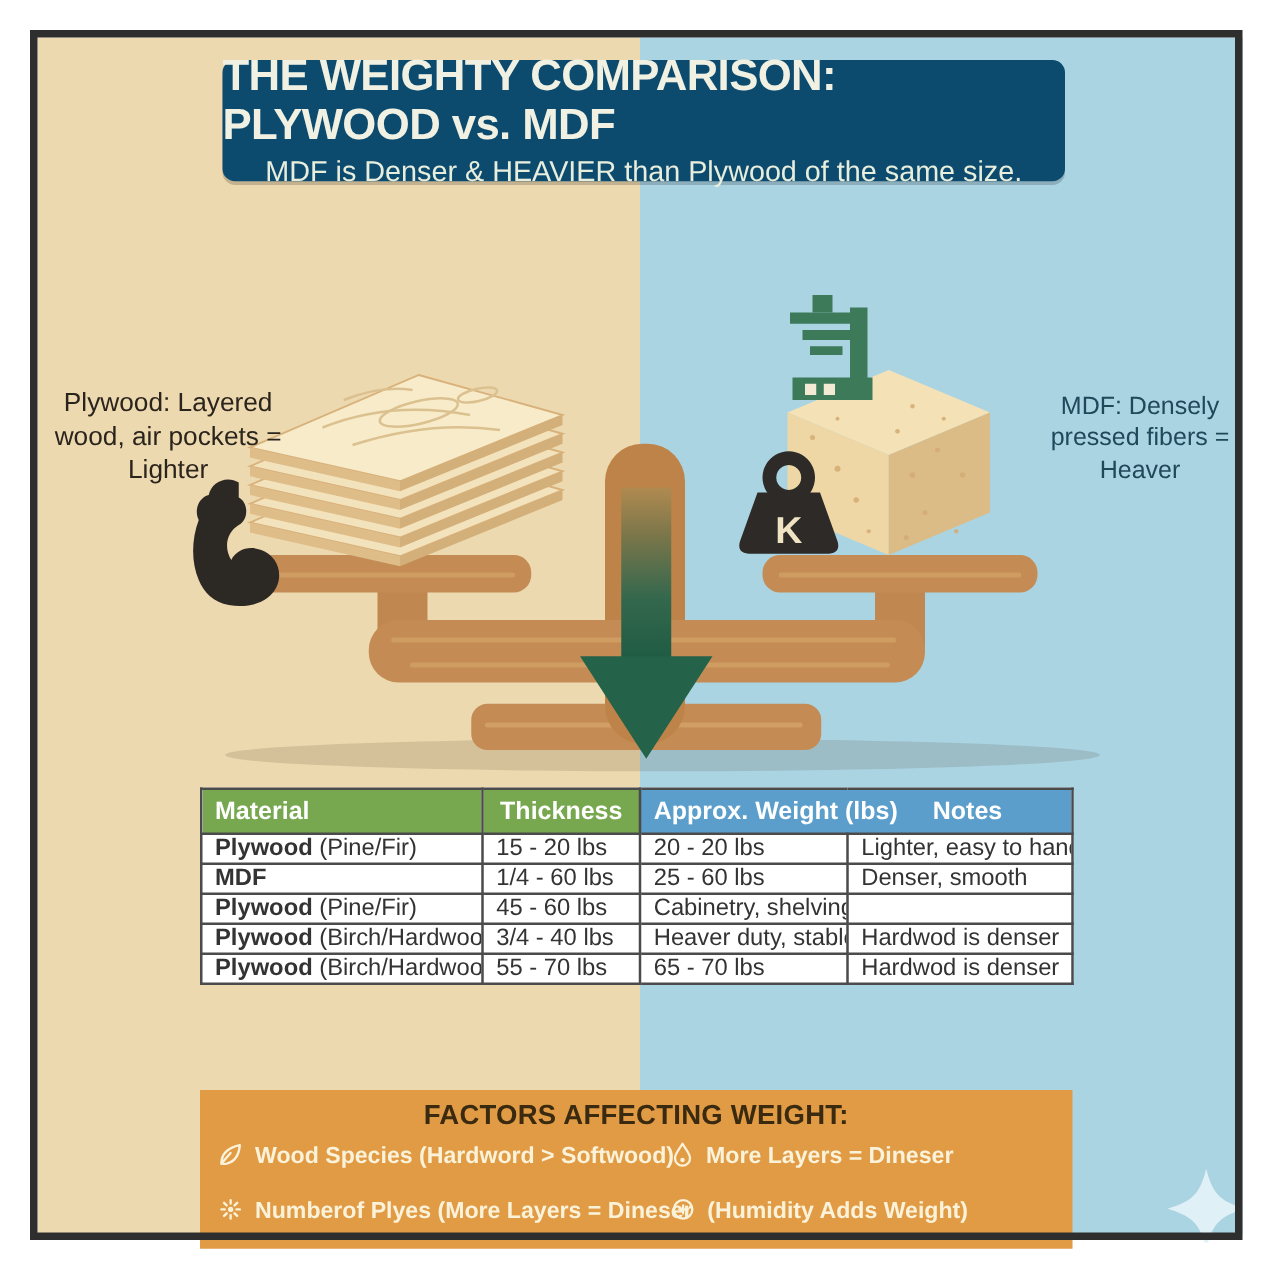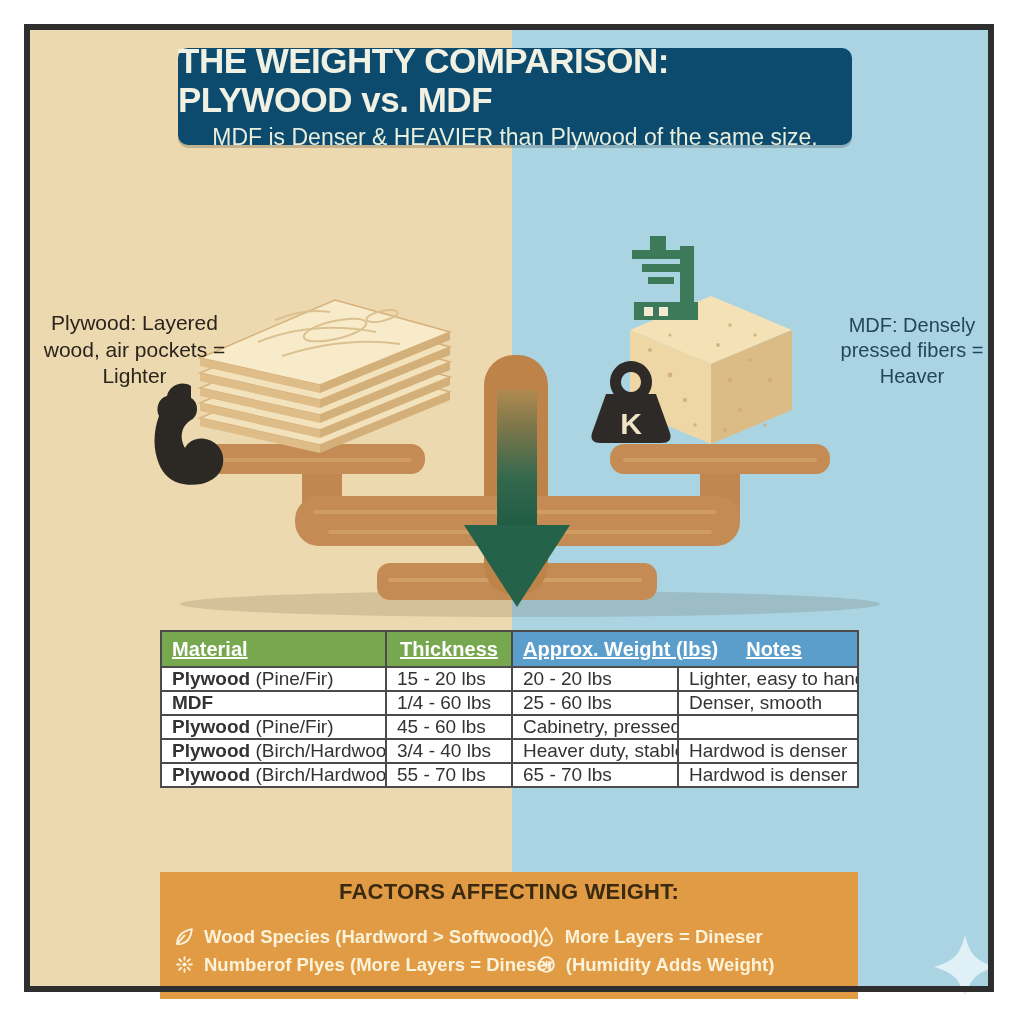--- a/index.html
+++ b/index.html
@@ -18,32 +18,32 @@
   .title-banner .t2{color:#e8eedd;font-size:23px;font-weight:400;margin-top:5px;}
 
   .callout{position:absolute;z-index:10;font-weight:400;white-space:pre-line;text-align:center;line-height:1.27;}
   .callout-left{left:32px;top:310px;width:205px;font-size:21px;color:#2a241d;}
   .callout-right{left:806px;top:313px;width:212px;font-size:20px;color:#21475a;overflow:visible;}
 
   .cmp-table{position:absolute;left:160px;top:630px;width:697px;z-index:10;
         border-collapse:collapse;table-layout:fixed;background:#ffffff;font-size:19px;color:#333;}
   .cmp-table td,.cmp-table th{border:2px solid #4b4b4b;padding:0 10px;height:20px;
         overflow:hidden;white-space:nowrap;box-sizing:border-box;text-align:left;font-weight:400;}
-  .cmp-table th{height:36px;color:#ffffff;font-weight:700;font-size:20px;text-decoration:underline;}
+  .cmp-table th{height:36px;color:#ffffff;font-weight:700;font-size:20px;}
   .th-green{background:#77a850;}
   .th-blue{background:#5c9ecb;}
   .col-mat{width:225px;} .col-thick{width:126px;} .col-weight{width:166px;} .col-notes{width:180px;}
   .cmp-table td.c-thick{}
   .mat-b{font-weight:700;}
   .th-weight-notes span.notes-h{margin-left:28px;}
 
   .factors{position:absolute;left:160px;top:872px;width:698px;height:127px;background:#e29b45;
         z-index:10;box-sizing:border-box;padding:7px 14px 0 14px;}
   .factors .f-title{text-align:center;color:#3a2a10;font-size:22px;font-weight:700;letter-spacing:0.2px;}
-  .f-grid{display:grid;grid-template-columns:54% 46%;margin-top:18px;row-gap:1px;}
+  .f-grid{display:grid;grid-template-columns:54% 46%;margin-top:5px;row-gap:17px;}
   .f-item{display:flex;align-items:center;gap:9px;color:#faf3da;font-size:18.5px;font-weight:700;
         line-height:27px;white-space:nowrap;}
   .f-item svg{flex:0 0 auto;}
 </style>
 </head>
 <body>
 
 <div class="page">
   <div class="bg-left"></div>
   <div class="bg-right"></div>
@@ -195,21 +195,21 @@
     </tr>
     <tr>
       <td><span class="mat-b">MDF</span><span></span></td>
       <td class="c-thick">1/4 - 60 lbs</td>
       <td>25 - 60 lbs</td>
       <td>Denser, smooth</td>
     </tr>
     <tr>
       <td><span class="mat-b">Plywood</span><span> (Pine/Fir)</span></td>
       <td class="c-thick">45 - 60 lbs</td>
-      <td>Cabinetry, pressed</td>
+      <td>Cabinetry, shelving</td>
       <td></td>
     </tr>
     <tr>
       <td><span class="mat-b">Plywood</span><span> (Birch/Hardwood)</span></td>
       <td class="c-thick">3/4 - 40 lbs</td>
       <td>Heaver duty, stable</td>
       <td>Hardwod is denser</td>
     </tr>
     <tr>
       <td><span class="mat-b">Plywood</span><span> (Birch/Hardwood)</span></td>

